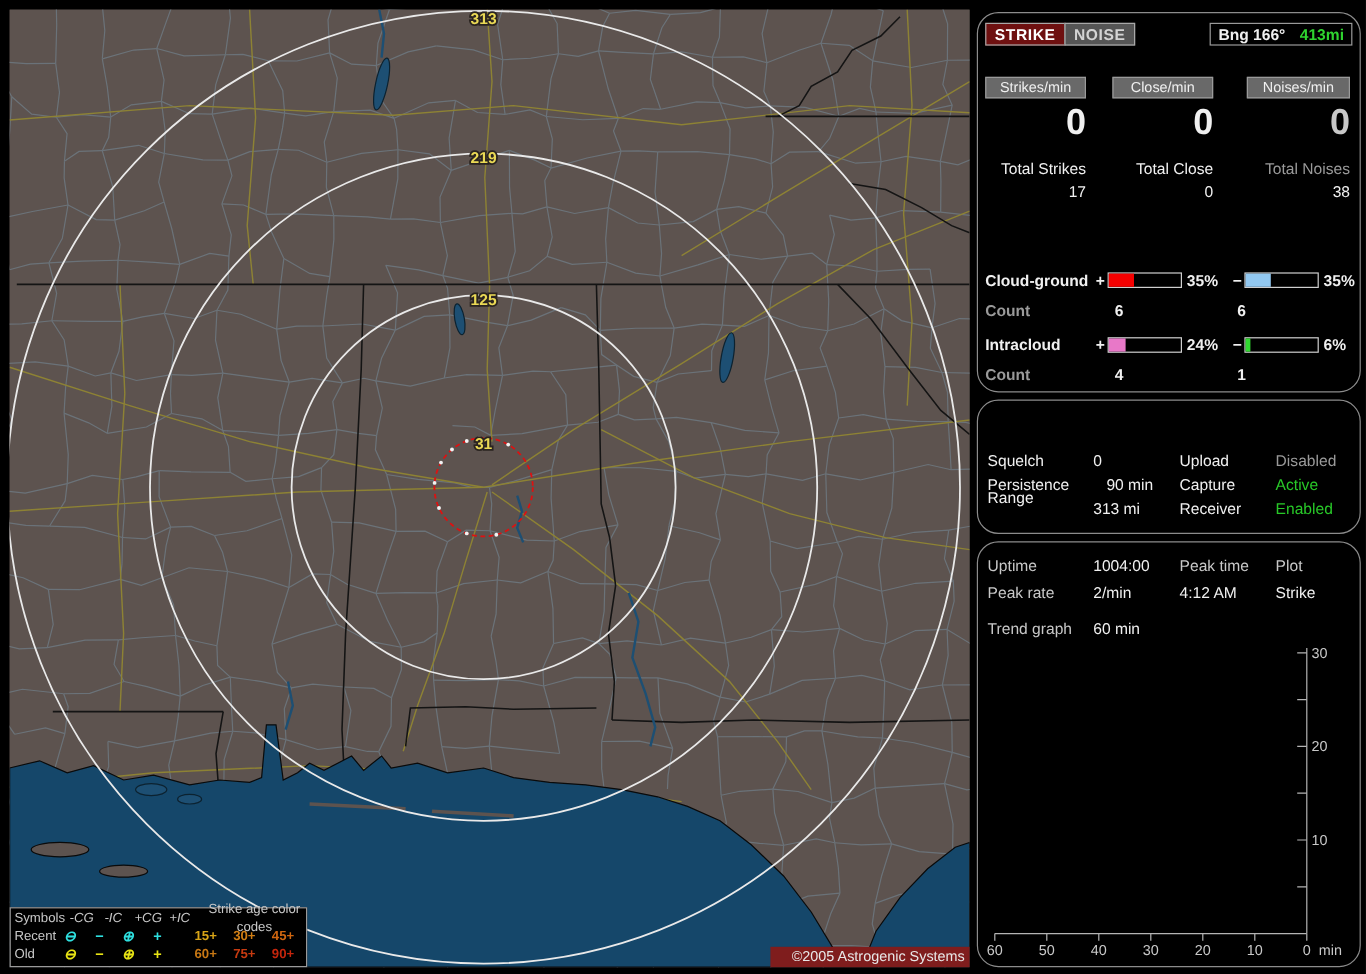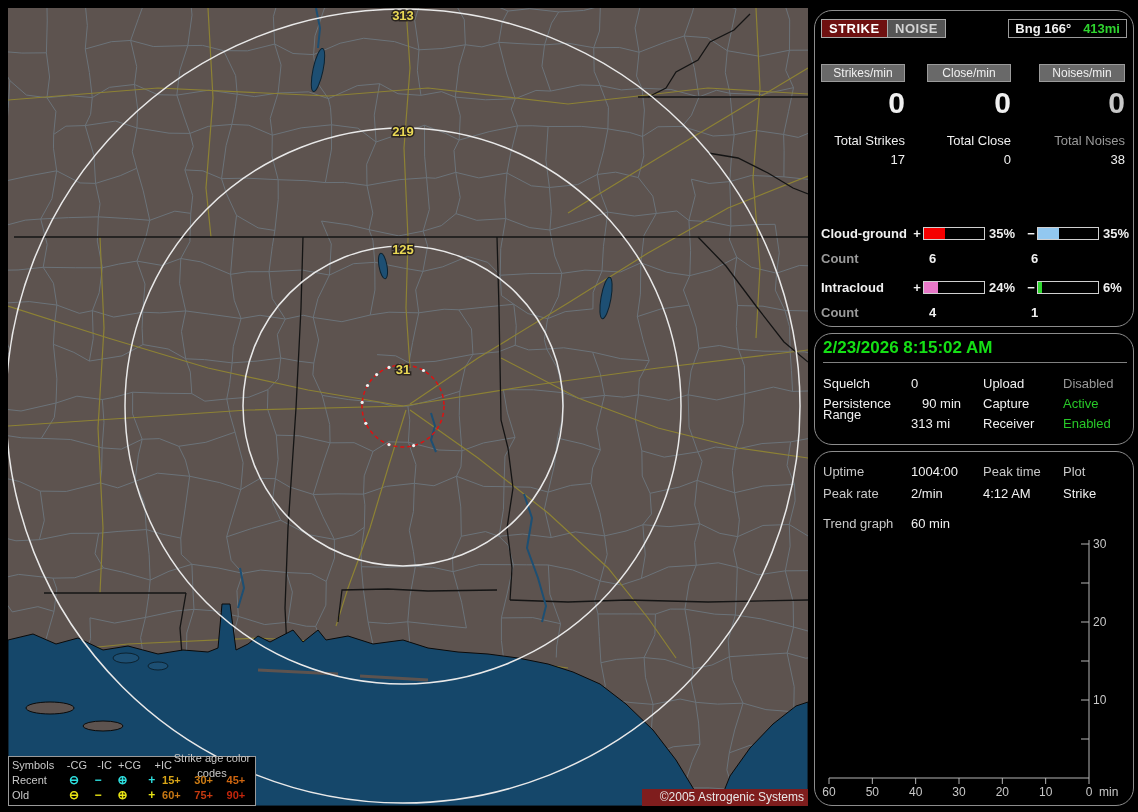--- a/index.html
+++ b/index.html
@@ -10,21 +10,21 @@
   
   .map-area { position:absolute; left:8px; top:8px; width:800px; height:798px; background:#5d534f; }
   .map-copyright { position:absolute; left:642px; top:789px; width:166px; height:17px;
     background:#7f1d1d; color:#e8e8e8; font-size:12px; line-height:17px; text-align:right; padding-right:4px; }
 
   
   .legend { position:absolute; left:8px; top:756px; width:248px; height:50px; background:#000;
     border:1px solid #9a9a9a; font-size:11px; color:#c8c8c8; padding:1px 3px; }
   .lg-row { display:flex; height:15px; line-height:15px; align-items:center; }
   .lg-c0 { width:46px; }
-  .lg-s { width:29px; text-align:right; }
+  .lg-s { width:29px; text-align:left;font-style:italic; }
   .lg-s.s2 { width:25px; } .lg-s.s4 { width:31px; }
   .lg-age { width:36px; text-align:center; font-weight:bold; }
   .lg-agehead { flex:1; text-align:center; }
   .lg-sym { font-size:12px; font-weight:bold; }
 
   
   .panel { position:absolute; left:814px; width:320px; background:#000;
     border:1px solid #8c8c8c; border-radius:18px; color:#f0f0f0; font-size:13px; }
   .panel1 { top:10px; height:317px; }
   .panel2 { top:333px; height:112px; }
@@ -867,21 +867,20 @@
           <span class="fill" style="display: block; background: rgb(48, 216, 48); width: 6%;"></span>
         </span>
       <span class="pct2">6%</span>
     </div>
     <span class="cnt-label" style="top:294px;">Count</span>
     <span class="cnt" style="top:294px; left:114px;">4</span>
     <span class="cnt" style="top:294px; left:216px;">1</span>
   </div>
 
   <div class="panel panel2">
-    <div class="date-line" style="color: rgb(21, 224, 21);">2/23/2026 8:15:02 AM</div>
     <span class="abs g-l1" style="top:42px;">Squelch</span>
     <span class="abs g-v1" style="top:42px;">0</span>
     <span class="abs g-l2" style="top:42px;">Upload</span>
     <span class="abs g-v2" style="top: 42px; color: rgb(154, 154, 154);">Disabled</span>
     <span class="abs g-l1" style="top:62px;">Persistence</span>
     <span class="abs g-v1" style="top:62px;margin-left:11px;">90 min</span>
     <span class="abs g-l2" style="top:62px;">Capture</span>
     <span class="abs g-v2" style="top: 62px; color: rgb(40, 200, 40);">Active</span>
     <span class="abs g-l1" style="top:73px;">Range</span>
     <span class="abs g-v1" style="top:82px;">313 mi</span>

